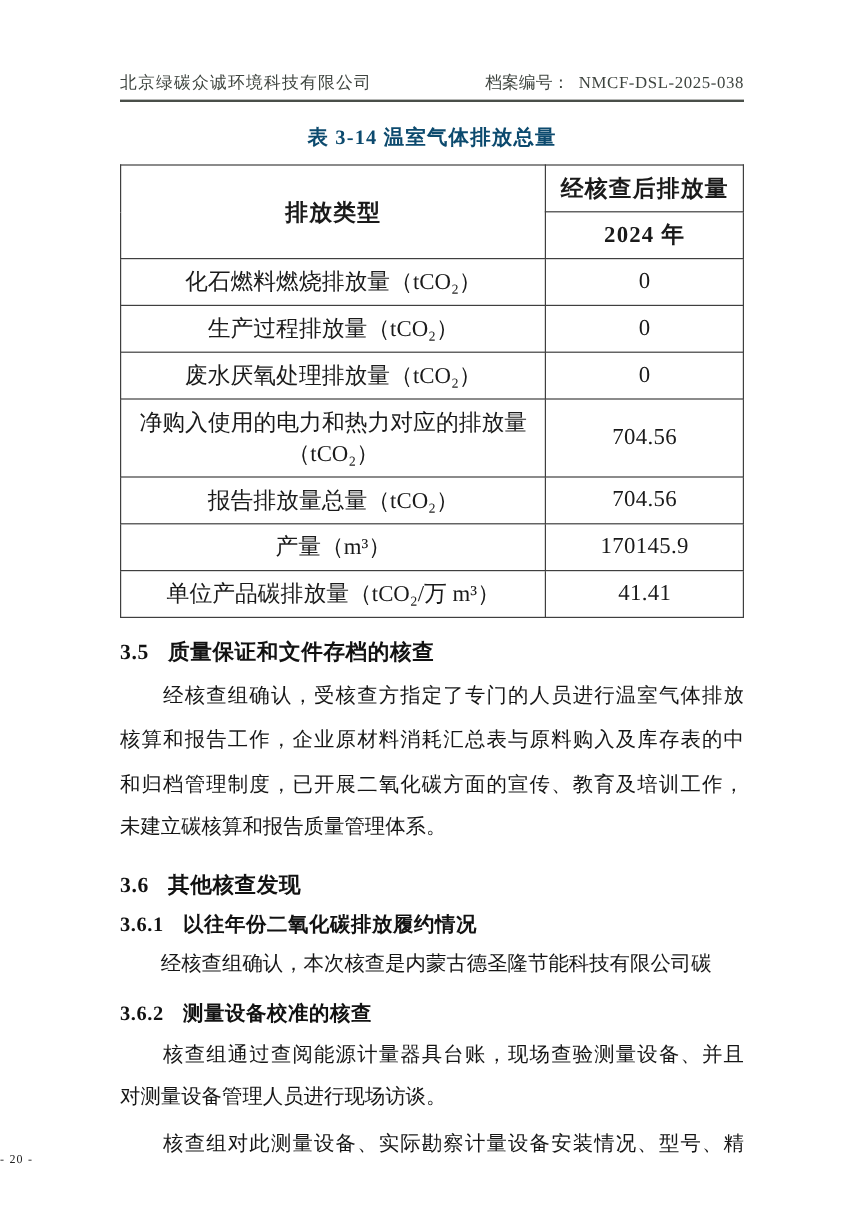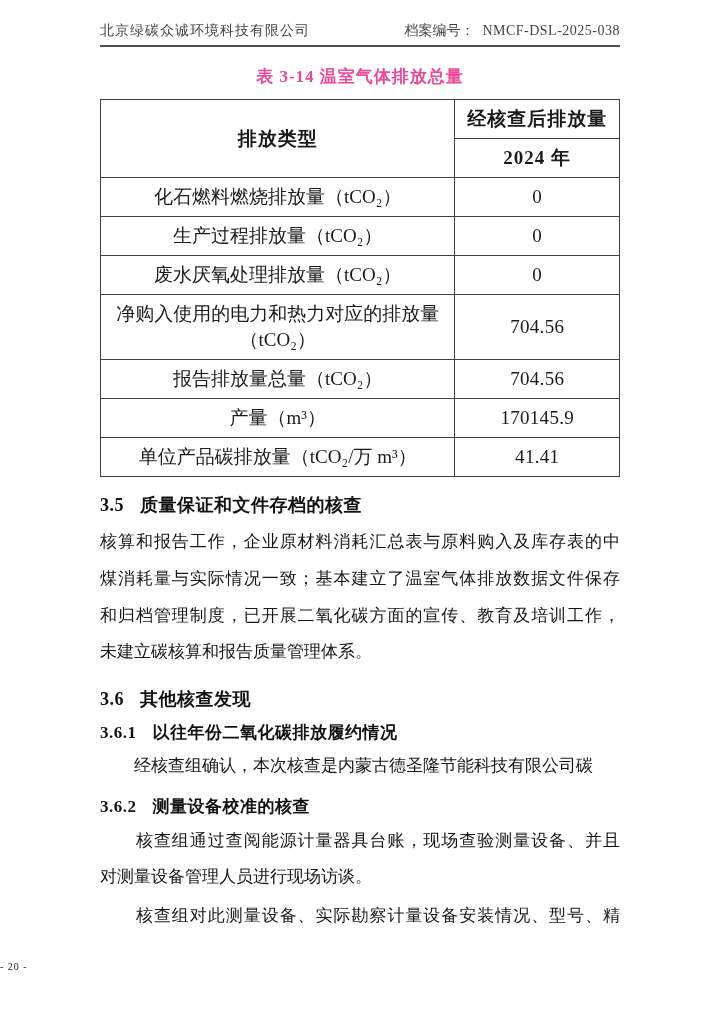--- a/index.html
+++ b/index.html
@@ -7,42 +7,42 @@
   body {
     width: 723px; height: 1024px;
     background: #ffffff;
     color: #1c1c1c;
     font-family: "Liberation Serif", "DejaVu Serif", serif;
     overflow: hidden;
   }
   .page {
     position: relative;
     width: 723px; height: 1024px;
-    padding: 22px 103px 0 100px;
+    padding: 60px 103px 0 100px;
   }
   
   .doc-header {
     display: flex;
     justify-content: space-between;
     align-items: flex-end;
     border-bottom: 2px solid #4a4f49;
     padding-bottom: 5px;
     font-size: 14px;
     color: #3e443f;
   }
   .doc-header .company { letter-spacing: 1px; }
   .doc-header .fileno { white-space: nowrap; }
   .doc-header .fileno .val { margin-left: 8px; letter-spacing: 0.5px; }
   
   .tbl-title {
     margin-top: 18px;
     text-align: center;
     font-size: 17px;
     font-weight: bold;
-    color: #ec4899;
+    color: #0c4a6e;
     letter-spacing: 1px;
   }
   table.emissions {
     width: 100%;
     border-collapse: collapse;
     margin-top: 11px;
     table-layout: fixed;
   }
   table.emissions th, table.emissions td {
     border: 1px solid #3f3f3f;
@@ -152,22 +152,22 @@
         <td>单位产品碳排放量（tCO₂/万 m³）</td>
         <td class="val">41.41</td>
       </tr>
       </tbody>
   </table>
 
   <div class="sec-h">
     <span class="h-num">3.5</span><span>质量保证和文件存档的核查</span>
   </div>
   <div class="para">
+      <div class="line">　　经核查组确认，受核查方指定了专门的人员进行温室气体排放</div>
       <div class="line">核算和报告工作，企业原材料消耗汇总表与原料购入及库存表的中</div>
-      <div class="line">煤消耗量与实际情况一致；基本建立了温室气体排放数据文件保存</div>
       <div class="line">和归档管理制度，已开展二氧化碳方面的宣传、教育及培训工作，</div>
       <div class="line">未建立碳核算和报告质量管理体系。</div>
     </div>
 
   <div class="sec-h">
     <span class="h-num">3.6</span><span>其他核查发现</span>
   </div>
 
   <div class="sub-h">
     <span class="h-num">3.6.1</span><span>以往年份二氧化碳排放履约情况</span>

